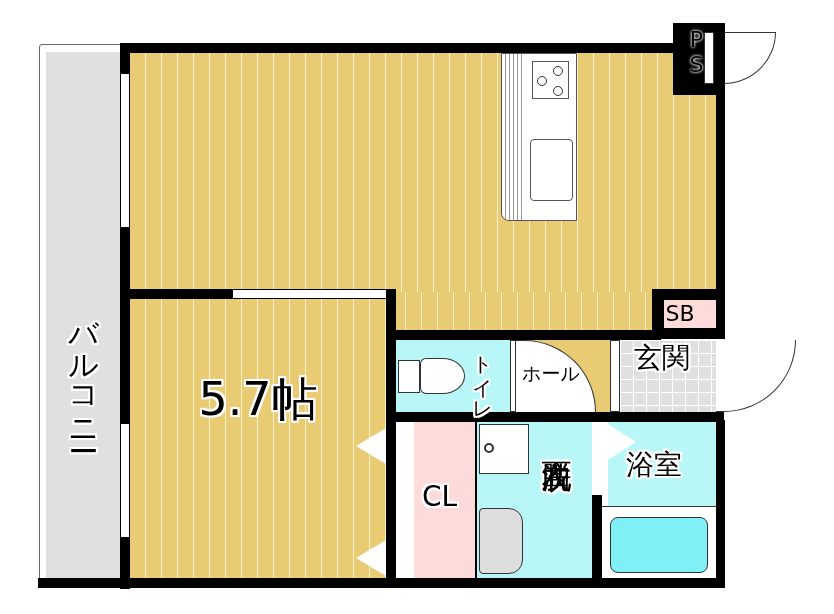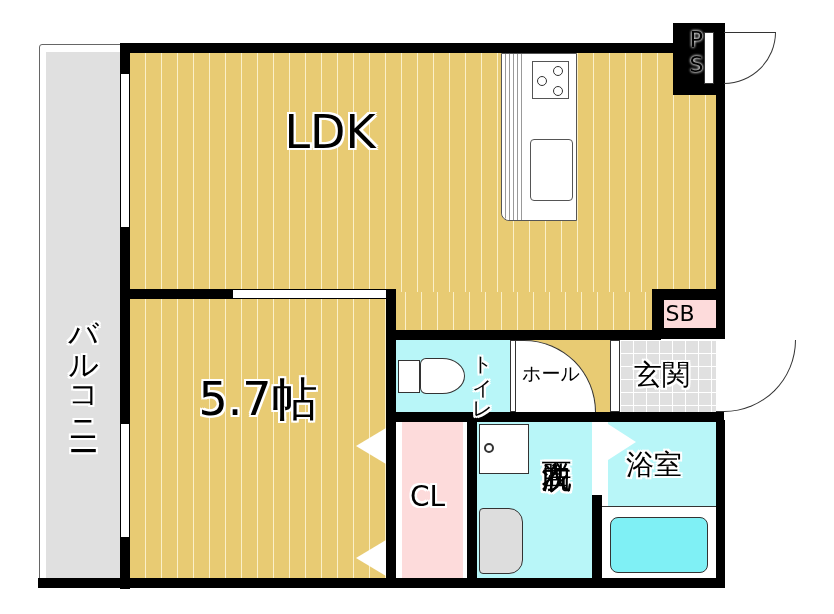--- a/index.html
+++ b/index.html
@@ -74,25 +74,25 @@
 </div>
 <div class="abs" style="left:510px;top:340px;width:6px;height:72px;background:#fff;border:1px solid #333;"></div>
 
 <div class="abs" style="left:516px;top:340px;width:94px;height:72px;background:#e8cb73;">
   <div class="abs" style="left:0;top:0;width:80px;height:72px;background:#fff;border-top:1px solid #333;border-right:1px solid #333;border-radius:0 72px 0 0;"></div>
   <div class="abs lbl" style="left:6px;top:24px;font-size:19px;">ホール</div>
 </div>
 
 <div class="abs" style="left:610px;top:340px;width:10px;height:72px;background:#fff;border:1px solid #333;"></div>
 <div class="abs tile" style="left:620px;top:340px;width:96px;height:72px;">
-  <div class="abs lbl" style="left:14px;top:20px;font-size:28px;">玄関</div>
+  <div class="abs lbl" style="left:14px;top:5px;font-size:28px;font-family:Liberation Mono, monospace;">玄関</div>
 </div>
 <div class="abs" style="left:716px;top:340px;width:80px;height:72px;border:1px solid #333;border-left:none;border-bottom:none;border-radius:0 80px 0 0;background:#fff;transform:scaleY(-1);"></div>
 
-<div class="abs pink" style="left:396px;top:422px;width:67px;height:156px;border-left:6px solid #fff;">
+<div class="abs pink" style="left:408px;top:422px;width:67px;height:156px;border-left:6px solid #fff;">
   <div class="abs lbl" style="left:8px;top:60px;font-size:28px;">CL</div>
 </div>
 <div class="abs" style="left:356px;top:428px;width:0;height:0;border-top:18px solid transparent;border-bottom:18px solid transparent;border-right:30px solid #fff;"></div>
 <div class="abs" style="left:356px;top:540px;width:0;height:0;border-top:18px solid transparent;border-bottom:18px solid transparent;border-right:30px solid #fff;"></div>
 
 <div class="abs cyan" style="left:477px;top:422px;width:115px;height:156px;">
   <div class="abs" style="left:2px;top:2px;width:50px;height:50px;background:#fff;border:1px solid #333;">
     <div class="abs" style="left:4px;top:18px;width:10px;height:10px;border:2px solid #333;border-radius:50%;"></div>
   </div>
   <div class="abs" style="left:2px;top:86px;width:44px;height:66px;background:#ddd;border:1px solid #333;border-radius:4px 14px 14px 4px;"></div>
@@ -101,17 +101,16 @@
 
 <div class="abs cyan" style="left:602px;top:422px;width:114px;height:84px;border-left:6px solid #fff;">
   <div class="abs" style="left:0;top:2px;width:0;height:0;border-top:18px solid transparent;border-bottom:18px solid transparent;border-left:28px solid #fff;"></div>
   <div class="abs lbl" style="left:18px;top:28px;font-size:28px;">浴室</div>
 </div>
 <div class="abs" style="left:602px;top:506px;width:114px;height:72px;background:#fff;border-top:1px solid #333;">
   <div class="abs" style="left:8px;top:10px;width:98px;height:56px;background:#7ff0f5;border:1px solid #333;border-radius:8px;"></div>
 </div>
 
 <div class="abs lbl" style="left:230px;top:108px;width:200px;font-size:46px;">
-  <div>LDK</div>
 </div>
 <div class="abs lbl" style="left:168px;top:375px;width:180px;font-size:46px;">
   <div>5.7帖</div>
 </div>
 
 </body></html>

